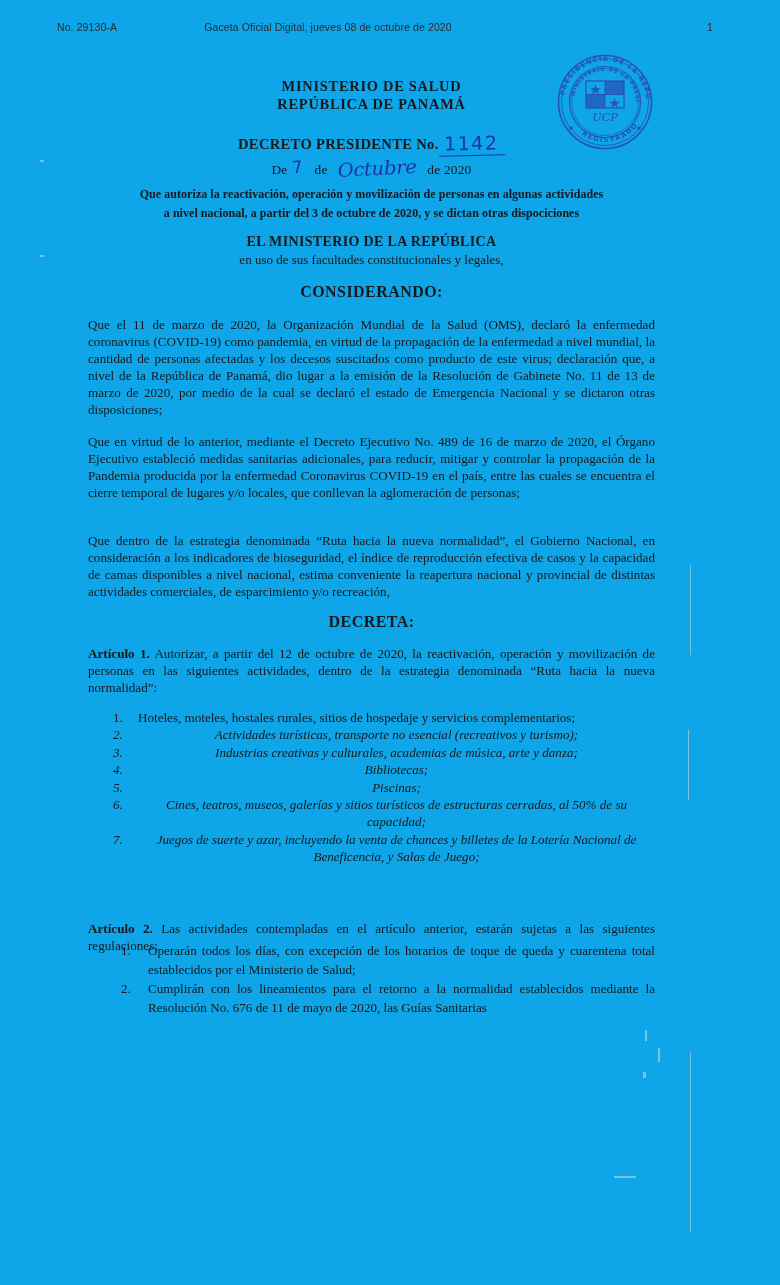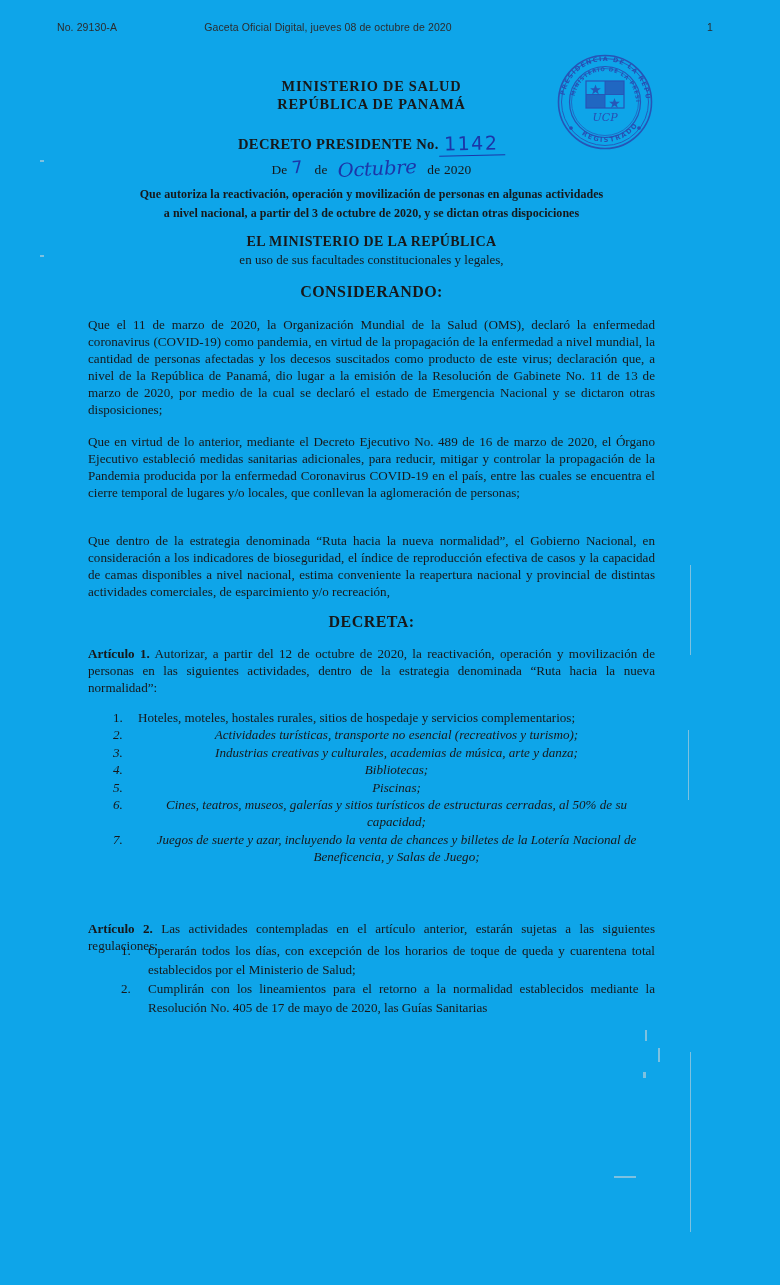--- a/index.html
+++ b/index.html
@@ -277,21 +277,21 @@
     </ol>
   </div>
 
   <div class="col" style="top:888px;margin-top:32px;">
     <p class="body-par"><span class="art-label">Artículo 2.</span><span> Las actividades contempladas en el artículo anterior, estarán sujetas a las siguientes regulaciones:</span></p>
   </div>
 
   <div class="col" style="top:941px;">
     <ol class="regs">
       <li>Operarán todos los días, con excepción de los horarios de toque de queda y cuarentena total establecidos por el Ministerio de Salud;</li>
-      <li>Cumplirán con los lineamientos para el retorno a la normalidad establecidos mediante la Resolución No. 405 de 17 de mayo de 2020, las Guías Sanitarias</li>
+      <li>Cumplirán con los lineamientos para el retorno a la normalidad establecidos mediante la Resolución No. 676 de 11 de mayo de 2020, las Guías Sanitarias</li>
     </ol>
   </div>
 
   <div class="speck" style="left:645px; top:1030px; width:2px; height:11px;"></div>
   <div class="speck" style="left:658px; top:1048px; width:2px; height:14px;"></div>
   <div class="speck" style="left:690px; top:1052px; width:1px; height:180px;"></div>
   <div class="speck" style="left:643px; top:1072px; width:3px; height:6px;"></div>
   <div class="speck" style="left:614px; top:1176px; width:22px; height:2px;"></div>
   <div class="speck" style="left:40px;  top:160px; width:4px; height:2px;"></div>
   <div class="speck" style="left:40px;  top:255px; width:4px; height:2px;"></div>

